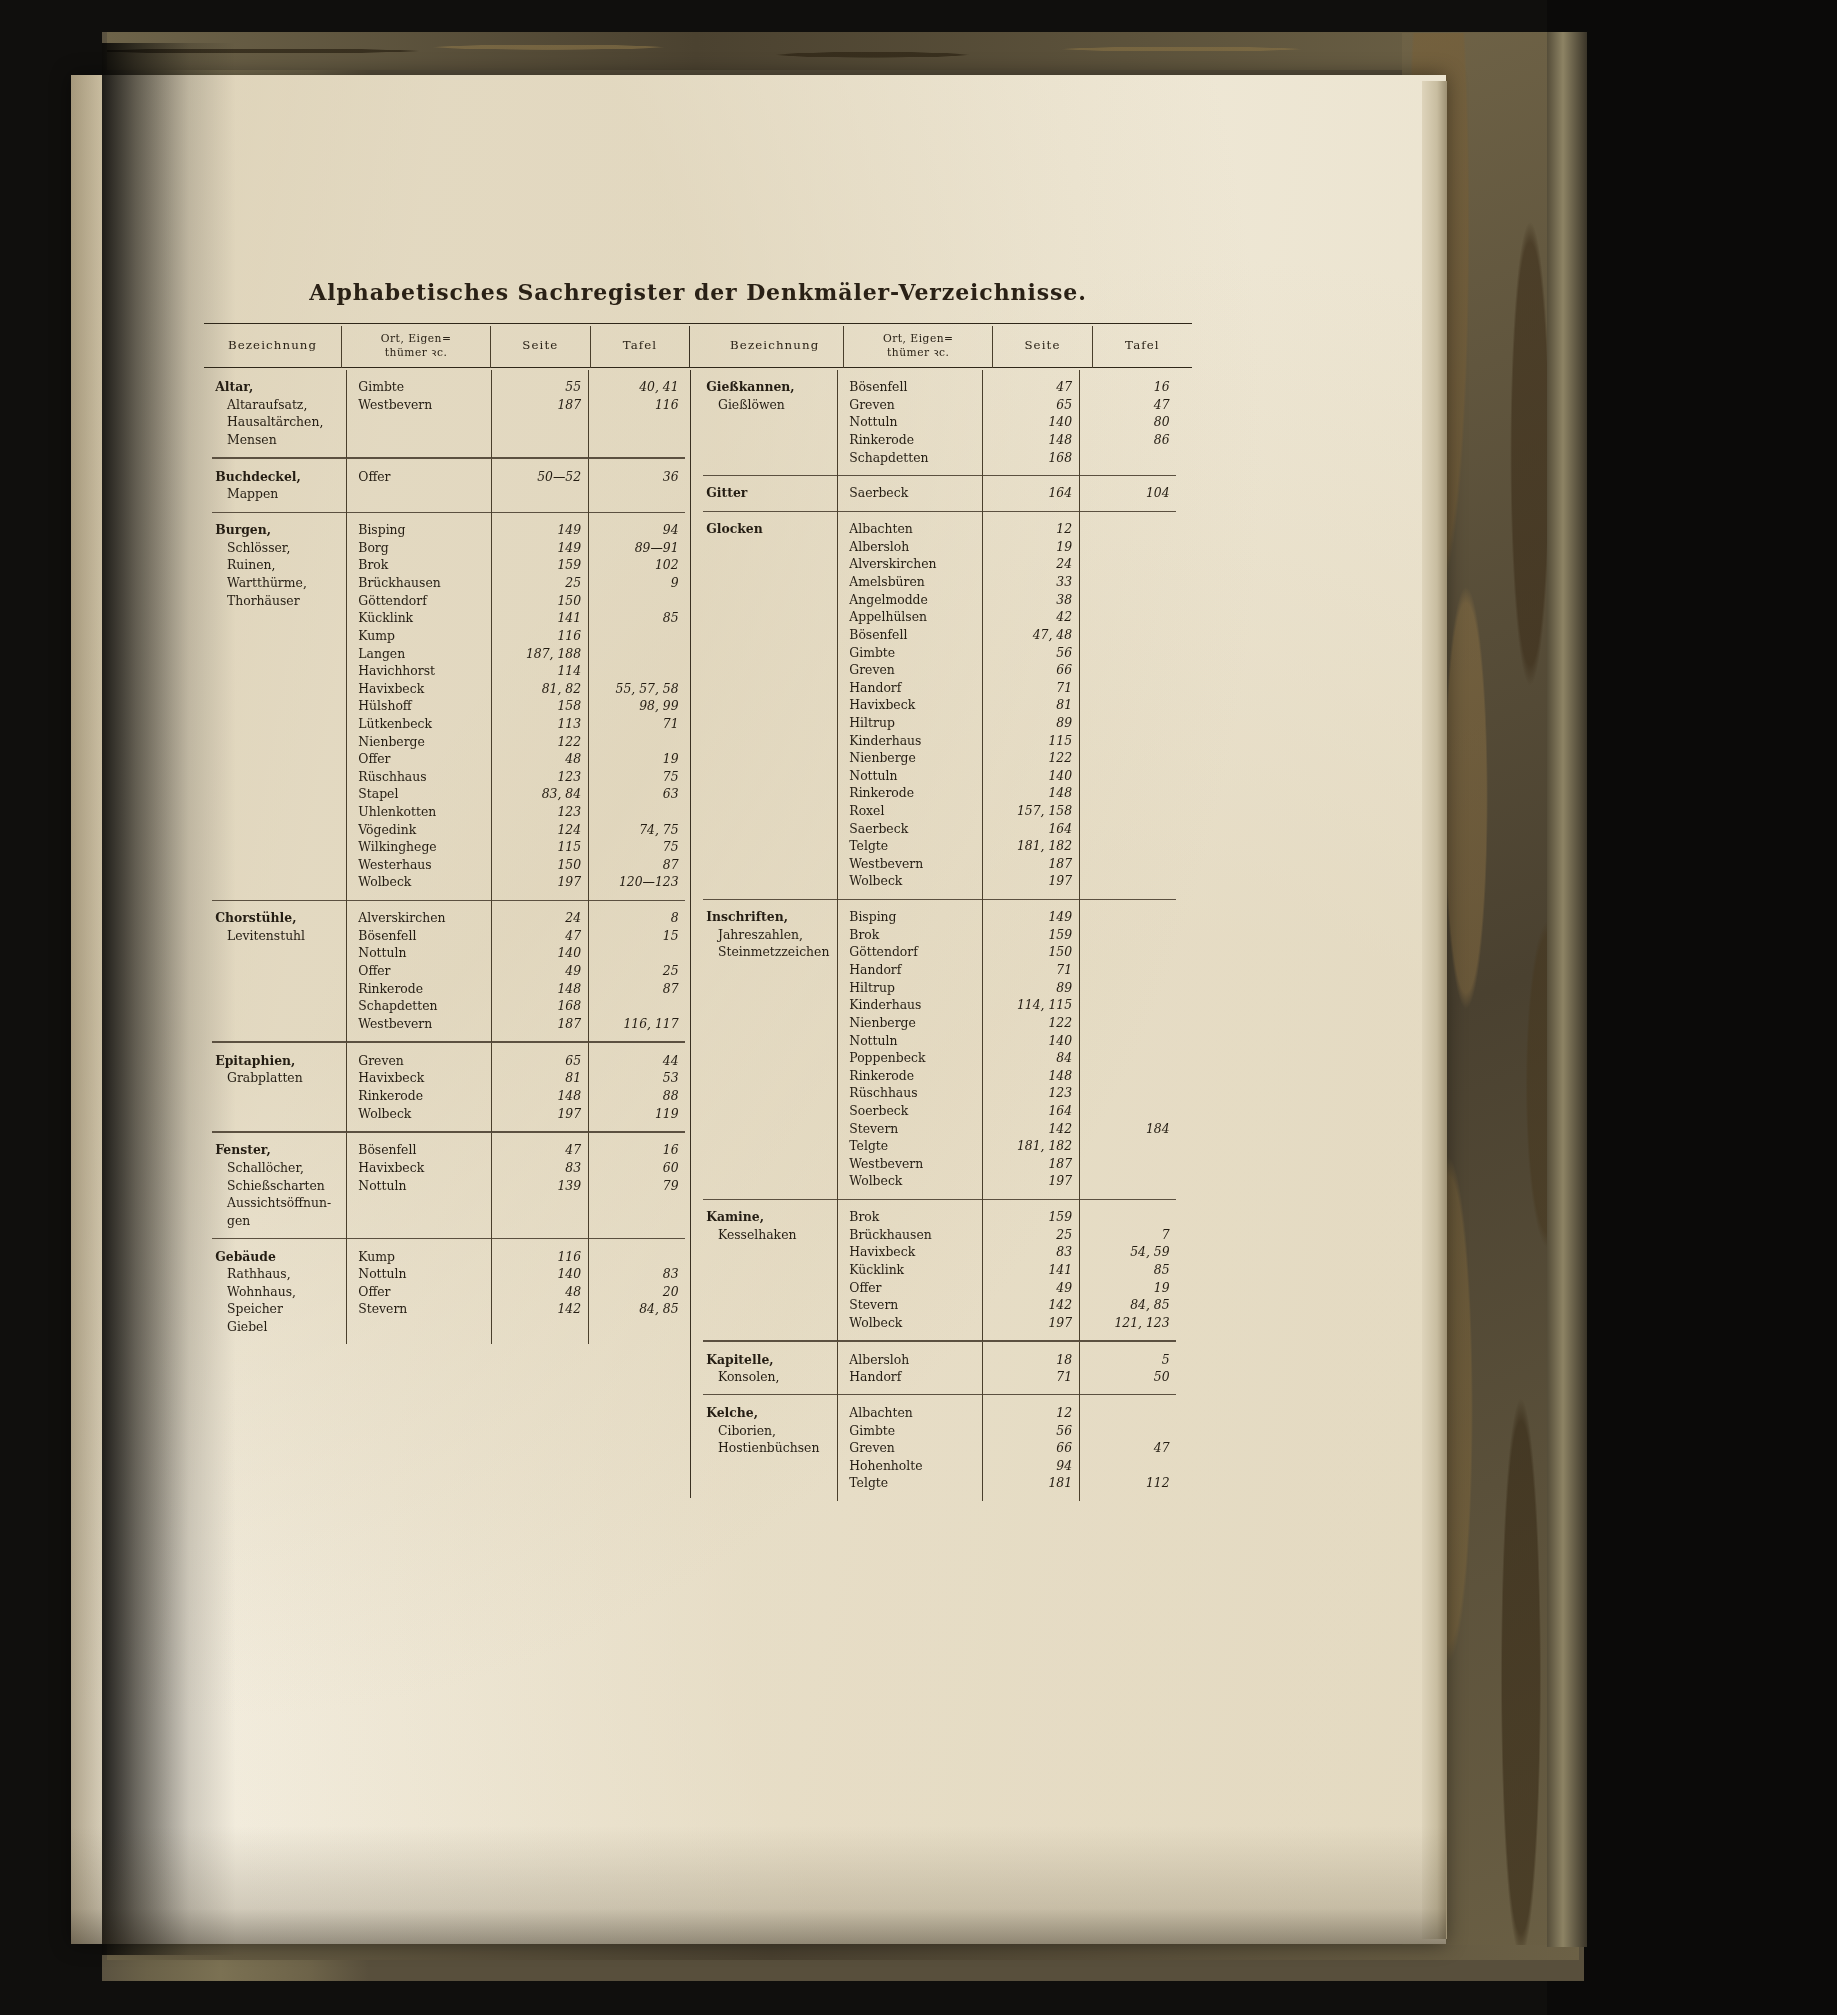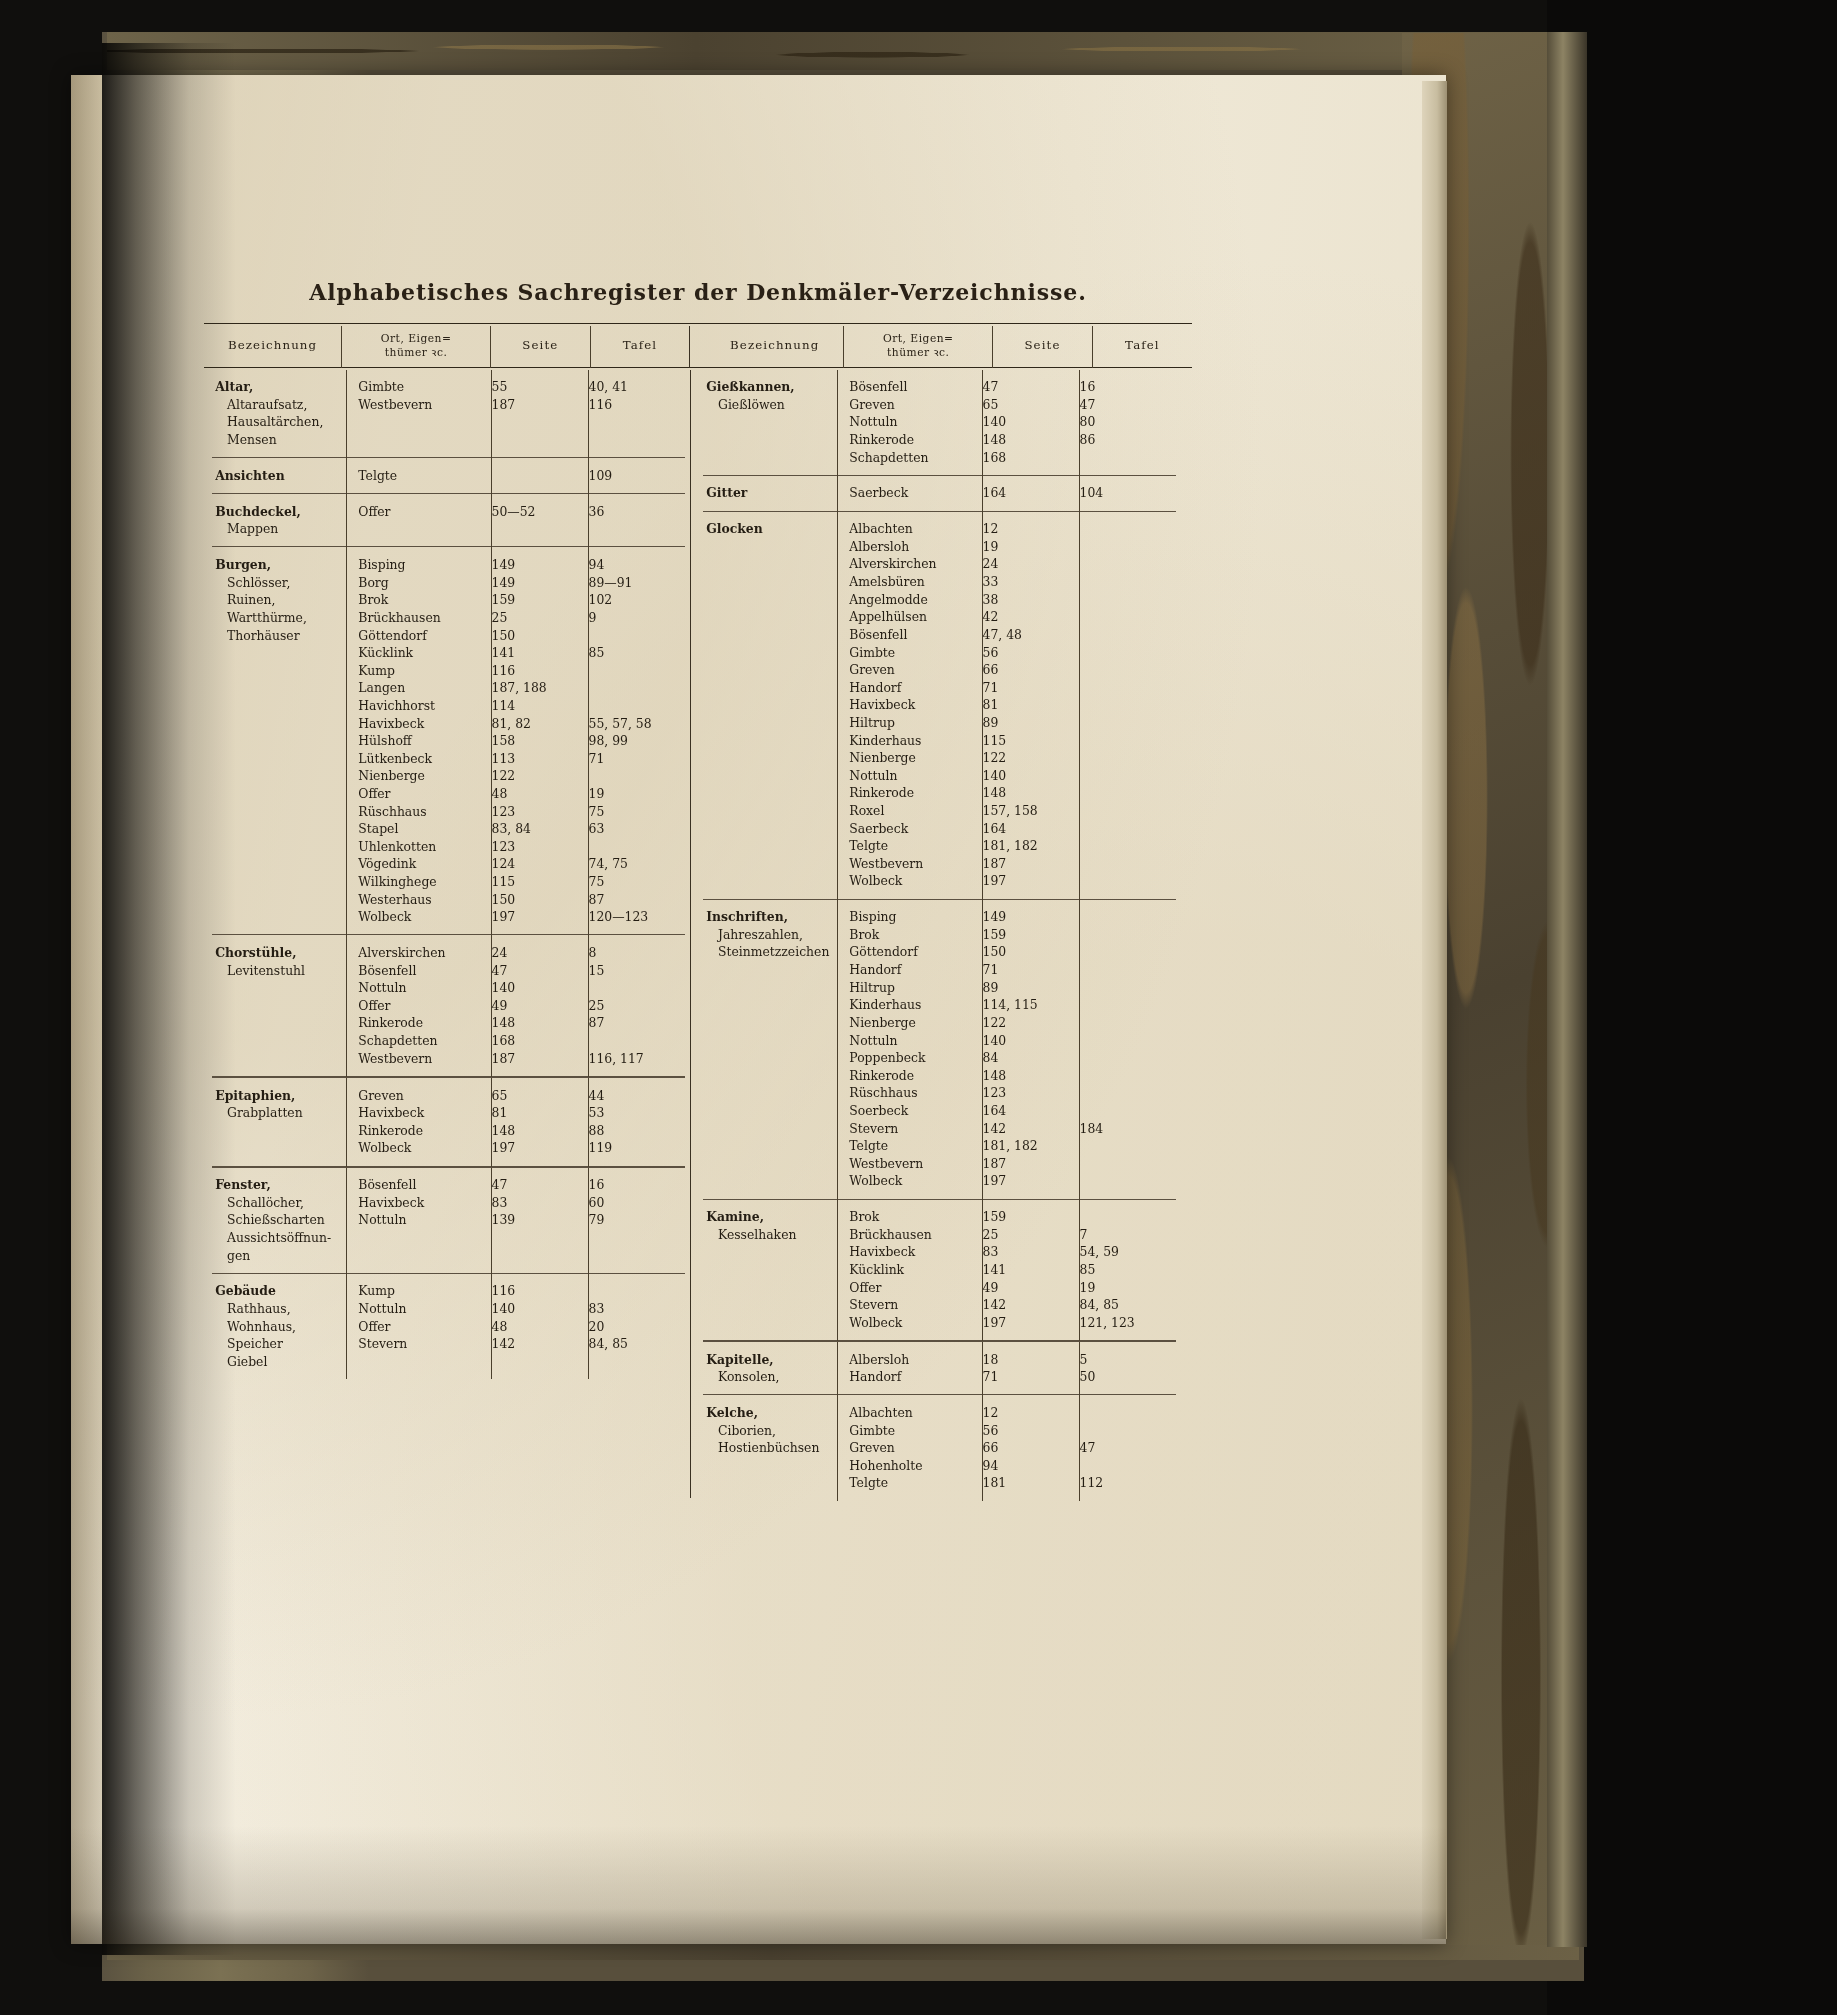--- a/index.html
+++ b/index.html
@@ -165,21 +165,22 @@
   .entry td.bez .sub {
     font-weight: 400;
     display: block;
     padding-left: 11.8px;
   }
   .entry td.ort {
     padding: 8.6px 5.4px 8.6px 11.8px;
   }
   .entry td.num {
     padding: 8.6px 6.4px 8.6px 0;
-    text-align: left;
+    text-align: right;
+    font-style: italic;
   }
   .entry td .ln { display: block; white-space: nowrap; }
 
   .hsep td {
     border-top: 0.6px solid #5b5040;
     height: 0;
     padding: 0;
   }
 </style>
 </head>
@@ -273,34 +274,20 @@
                 <td class="num vline">
                   <span class="ln">40, 41</span>
                   <span class="ln">116</span>
                   <span class="ln" style="visibility:hidden">.</span>
                   <span class="ln" style="visibility:hidden">.</span>
                 </td>
               </tr>
               <tr class="hsep">
                 <td colspan="4"></td>
               </tr>
-              <tr class="entry">
-                <td class="bez">
-                  <span class="ln">Ansichten</span>
-                </td>
-                <td class="ort vline">
-                  <span class="ln">Telgte</span>
-                </td>
-                <td class="num vline">
-                  <span class="ln" style="visibility:hidden">.</span>
-                </td>
-                <td class="num vline">
-                  <span class="ln">109</span>
-                </td>
-              </tr>
               <tr class="hsep">
                 <td colspan="4"></td>
               </tr>
               <tr class="entry">
                 <td class="bez">
                   <span class="ln">Buchdeckel,</span>
                   <span class="sub ln">Mappen</span>
                 </td>
                 <td class="ort vline">
                   <span class="ln">Offer</span>

